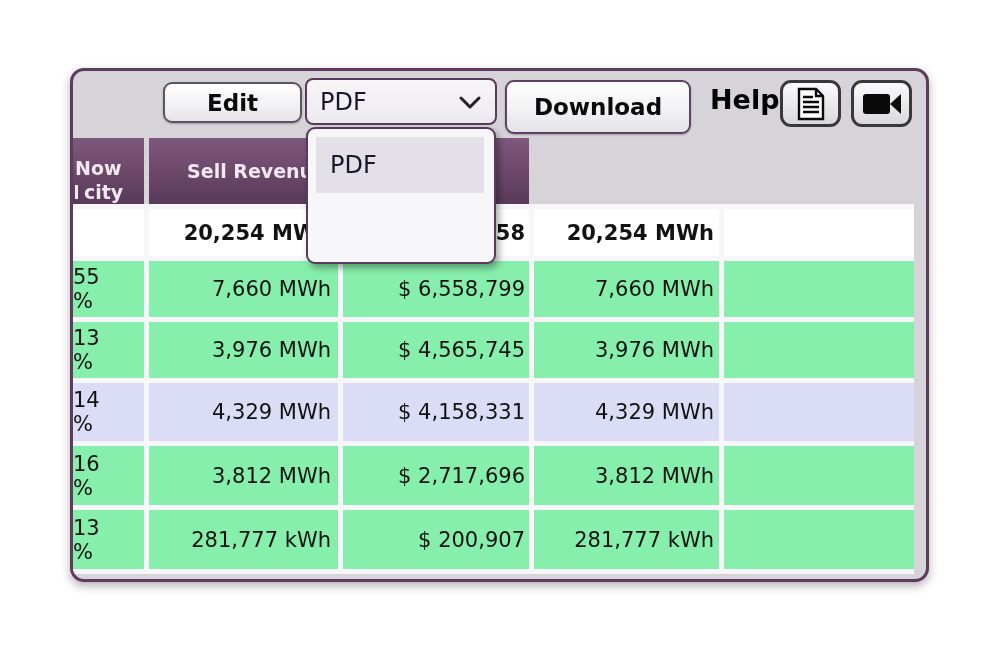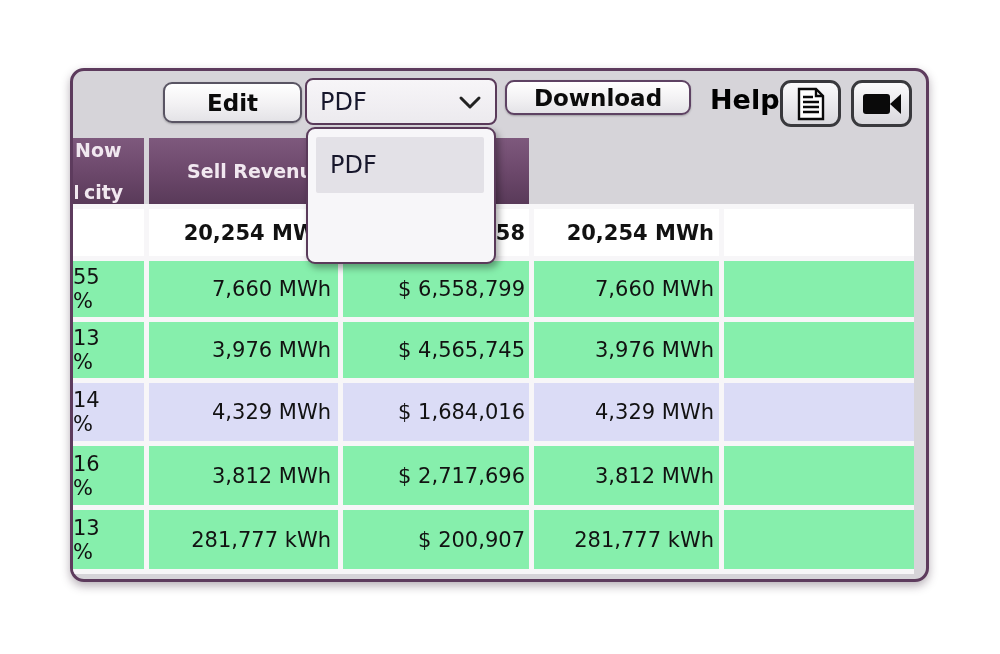--- a/index.html
+++ b/index.html
@@ -12,21 +12,21 @@
           box-shadow:0 4px 10px rgba(50,30,50,.35);overflow:hidden;}
 
   
   .toolbar{position:absolute;left:0;top:0;width:100%;height:67px;}
   .btn{position:absolute;display:flex;align-items:center;justify-content:center;
        background:linear-gradient(180deg,#ffffff 0%,#f2f1f3 55%,#e4e3e7 100%);
        border:2px solid #595463;border-radius:9px;
        font-weight:bold;font-size:23px;color:#0b0b0b;
        box-shadow:0 1px 2px rgba(0,0,0,.25);cursor:pointer;box-sizing:border-box;}
   .btn-edit{left:70px;top:11px;width:139px;height:41px;margin-left:20px;}
-  .btn-download{left:432px;top:9px;width:186px;height:35px;border-color:#5e4263;}
+  .btn-download{left:432px;top:9px;width:186px;height:54px;border-color:#5e4263;}
   .help-label{position:absolute;left:637px;top:13px;font-weight:bold;font-size:27px;color:#000;}
   .icon-btn{position:absolute;top:9px;width:61px;height:47px;border-radius:11px;
             border:3px solid #39393d;background:linear-gradient(180deg,#fbfbfc,#d9d8dd);
             display:flex;align-items:center;justify-content:center;cursor:pointer;box-sizing:border-box;}
   .icon-btn.doc{left:707px;}
   .icon-btn.cam{left:778px;}
 
   
   .select{position:absolute;left:232px;top:7px;width:192px;height:47px;
           background:linear-gradient(180deg,#f7f5f8,#eceaee);
@@ -42,21 +42,21 @@
   .option{display:flex;align-items:center;height:56px;margin:8px 10px 0 8px;
           padding-left:14px;font-size:24px;color:#17172c;cursor:pointer;border-radius:2px;}
   .option.selected{background:#e3e1e7;}
 
   
   .table-wrap{position:absolute;left:0;top:67px;width:841px;}
   .hdr-grid{display:grid;grid-template-columns:71px 189px 186px 185px 190px;gap:5px;}
   .hdr-cell{height:66px;background:linear-gradient(180deg,#7e597d 0%,#6b476a 55%,#593a59 100%);
             color:#f1e8f0;font-weight:bold;font-size:19px;
             display:flex;align-items:center;justify-content:center;overflow:hidden;}
-  .hdr-c1{flex-direction:column;align-items:flex-start;justify-content:space-between;
+  .hdr-c1{flex-direction:column;align-items:flex-start;justify-content:flex-end;
           padding-left:2px;line-height:24px;box-sizing:border-box;}
   .hdr-c1 .l2::before{content:"";display:inline-block;width:3px;height:14px;
           background:#f1e8f0;margin-right:6px;}
   .hdr-c3{justify-content:flex-end;padding-right:12px;box-sizing:border-box;}
 
   .body-grid{display:grid;grid-template-columns:71px 189px 186px 185px 190px;gap:5px;
              background:#f7f6f8;padding:5px 0;}
   .trow{display:contents;}
   .cell{background:#86efac;display:flex;align-items:center;justify-content:flex-end;
         font-size:21px;color:#121212;overflow:hidden;box-sizing:border-box;}
@@ -148,21 +148,21 @@
           <div class="cell c0">13 %</div>
           <div class="cell c1">3,976 MWh</div>
           <div class="cell c2">$ 4,565,745</div>
           <div class="cell c3">3,976 MWh</div>
           <div class="cell c4"></div>
         </div>
 
         <div class="trow trow-r2">
           <div class="cell c0">14 %</div>
           <div class="cell c1">4,329 MWh</div>
-          <div class="cell c2">$ 1,684,016</div>
+          <div class="cell c2">$ 4,158,331</div>
           <div class="cell c3">4,329 MWh</div>
           <div class="cell c4"></div>
         </div>
 
         <div class="trow trow-r3">
           <div class="cell c0">16 %</div>
           <div class="cell c1">3,812 MWh</div>
           <div class="cell c2">$ 2,717,696</div>
           <div class="cell c3">3,812 MWh</div>
           <div class="cell c4"></div>

